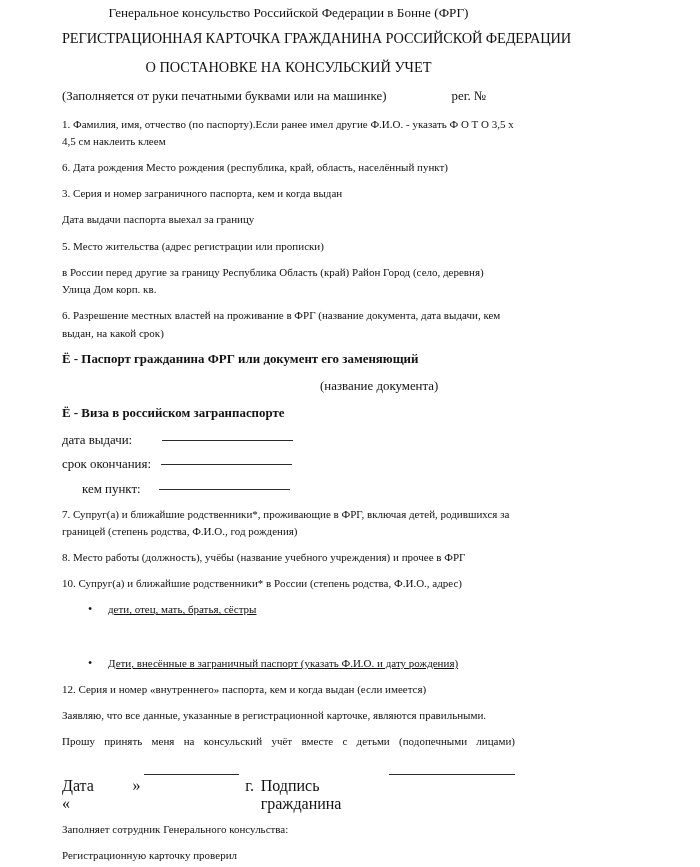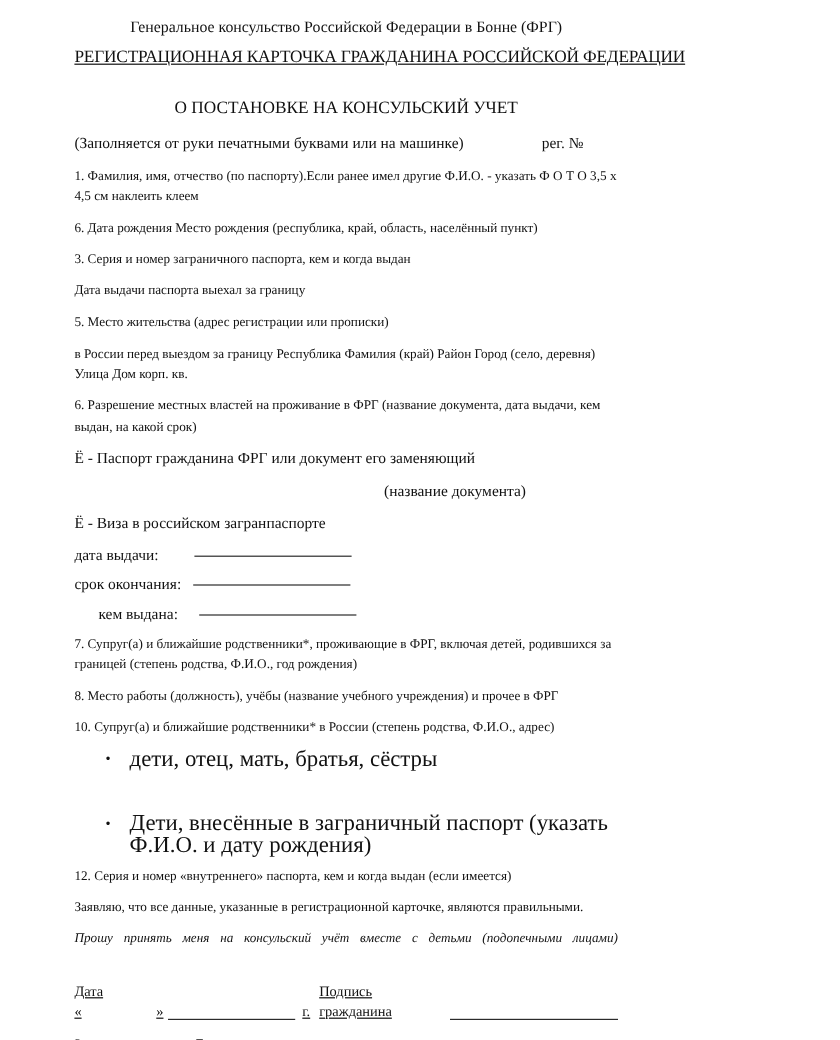--- a/index.html
+++ b/index.html
@@ -15,56 +15,55 @@
     font-family: "Liberation Serif", "DejaVu Serif", serif;
     color: #111111;
     -webkit-font-smoothing: antialiased;
   }
 
   .page {
     position: relative;
     width: 580px;
     height: 867px;
     box-sizing: border-box;
-    padding: 13px 65px 0 62px;
+    padding: 3px 65px 0 62px;
   }
 
   
   .hdr-org {
     text-align: center;
     font-size: 13.2px;
     line-height: 19px;
     margin: 0 0 6px 0;
     white-space: nowrap;
   }
   .hdr-main {
     text-align: center;
     font-size: 14.4px;
     line-height: 21px;
-    margin: 0 0 21px 0;
+    margin: 0 0 8px 0;
     letter-spacing: -0.15px;
     white-space: nowrap;
-    text-decoration: underline;
   }
   .hdr-sub {
     text-align: center;
     font-size: 14.4px;
     line-height: 21px;
     margin: 0 0 10px 0;
     white-space: nowrap;
   }
 
   
   .p {
     font-size: 11px;
     line-height: 17.6px;
     margin: 0 0 8.5px 0;
     text-align: left;
   }
-  .p.justify-all { text-align: justify; font-style: italic; }
+  .p.justify-all { text-align: justify; }
   .p.justify-all:after {
     content: "";
     display: inline-block;
     width: 100%;
   }
 
   
   .row-regno {
     display: flex;
     align-items: flex-start;
@@ -72,20 +71,21 @@
     line-height: 17.6px;
     margin: 0 0 10px 0;
   }
   .row-regno .fill-gap { width: 65px; flex: 0 0 auto; }
 
   
   .opt-line {
     font-size: 12.9px;
     line-height: 17.6px;
     margin: 0 0 9px 0;
+    font-weight: bold;
   }
   .opt-mark { font-family: "Liberation Serif", "DejaVu Serif", serif; }
 
   .centered-note {
     font-size: 12.9px;
     line-height: 17.6px;
     margin: 0 0 10px 0;
     padding-left: 258px;
   }
 
@@ -110,43 +110,43 @@
   .rule-w2 { width: 131px; margin-left: 10px; }
   .rule-w3 { width: 131px; margin-left: 18px; }
 
   
   .blist {
     list-style: none;
     margin: 0 0 8.5px 0;
     padding: 0;
   }
   .blist li {
-    font-size: 19px;
+    font-size: 11px;
     line-height: 17.6px;
     margin: 0 0 9px 0;
     padding-left: 46px;
     position: relative;
+    text-decoration: underline;
   }
   .blist li:last-child { margin-bottom: 0; margin-top: 36px; }
   .blist li:before {
     content: "\2022";
     position: absolute;
     left: 26px;
     top: -0.5px;
     font-size: 12px;
   }
 
   
   .sig-row {
     display: flex;
-    align-items: flex-end;
-    font-size: 12px;
+    align-items: flex-start;
+    font-size: 16px;
     line-height: 17.6px;
     margin: 0 0 9px 0;
-    text-decoration: underline;
   }
   .sig-row .gap-quote { display: inline-block; width: 40px; }
   .sig-row .rule-date {
     display: inline-block;
     width: 113px;
     border-bottom: 1.3px solid #2b2b2b;
     height: 0;
     position: relative;
     top: -3px;
     margin: 0 6px 0 4px;
@@ -182,21 +182,21 @@
 
   <div class="p">6. Дата рождения Место рождения (республика, край,  область, населённый пункт)</div>
 
   <div class="p">3. Серия и номер заграничного паспорта, кем и когда выдан</div>
 
 
   <div class="p">Дата выдачи паспорта выехал за границу</div>
 
   <div class="p">5. Место жительства (адрес  регистрации или прописки)</div>
 
-  <div class="p">в России перед выездом за границу Республика Фамилия (край) Район Город (село, деревня) Улица Дом корп. кв.</div>
+  <div class="p">в России перед другие за границу Республика Область (край) Район Город (село, деревня) Улица Дом корп. кв.</div>
 
   <div class="p">6. Разрешение местных  властей на проживание в  ФРГ (название документа,  дата выдачи, кем выдан, на какой срок)</div>
 
   <div class="opt-line">
     <span class="opt-mark">Ë</span>
     <span>- Паспорт гражданина ФРГ или документ его  заменяющий</span>
   </div>
 
   <div class="centered-note">(название документа)</div>
 
@@ -209,21 +209,21 @@
     <span class="lbl">дата выдачи:</span>
     <span class="rule rule-w1"></span>
   </div>
 
   <div class="field-row">
     <span class="lbl">срок окончания:</span>
     <span class="rule rule-w2"></span>
   </div>
 
   <div class="field-row">
-    <span class="lbl indent">кем выдана:</span>
+    <span class="lbl indent">кем пункт:</span>
     <span class="rule rule-w3"></span>
   </div>
 
   <div class="p">7. Супруг(а) и ближайшие  родственники*,  проживающие в ФРГ, включая детей, родившихся за границей (степень родства, Ф.И.О., год рождения)</div>
 
   <div class="p">8. Место работы (должность), учёбы (название учебного учреждения) и прочее в ФРГ</div>
 
 
   <div class="p">10. Супруг(а) и ближайшие  родственники* в России (степень родства, Ф.И.О.,  адрес)</div>
 

